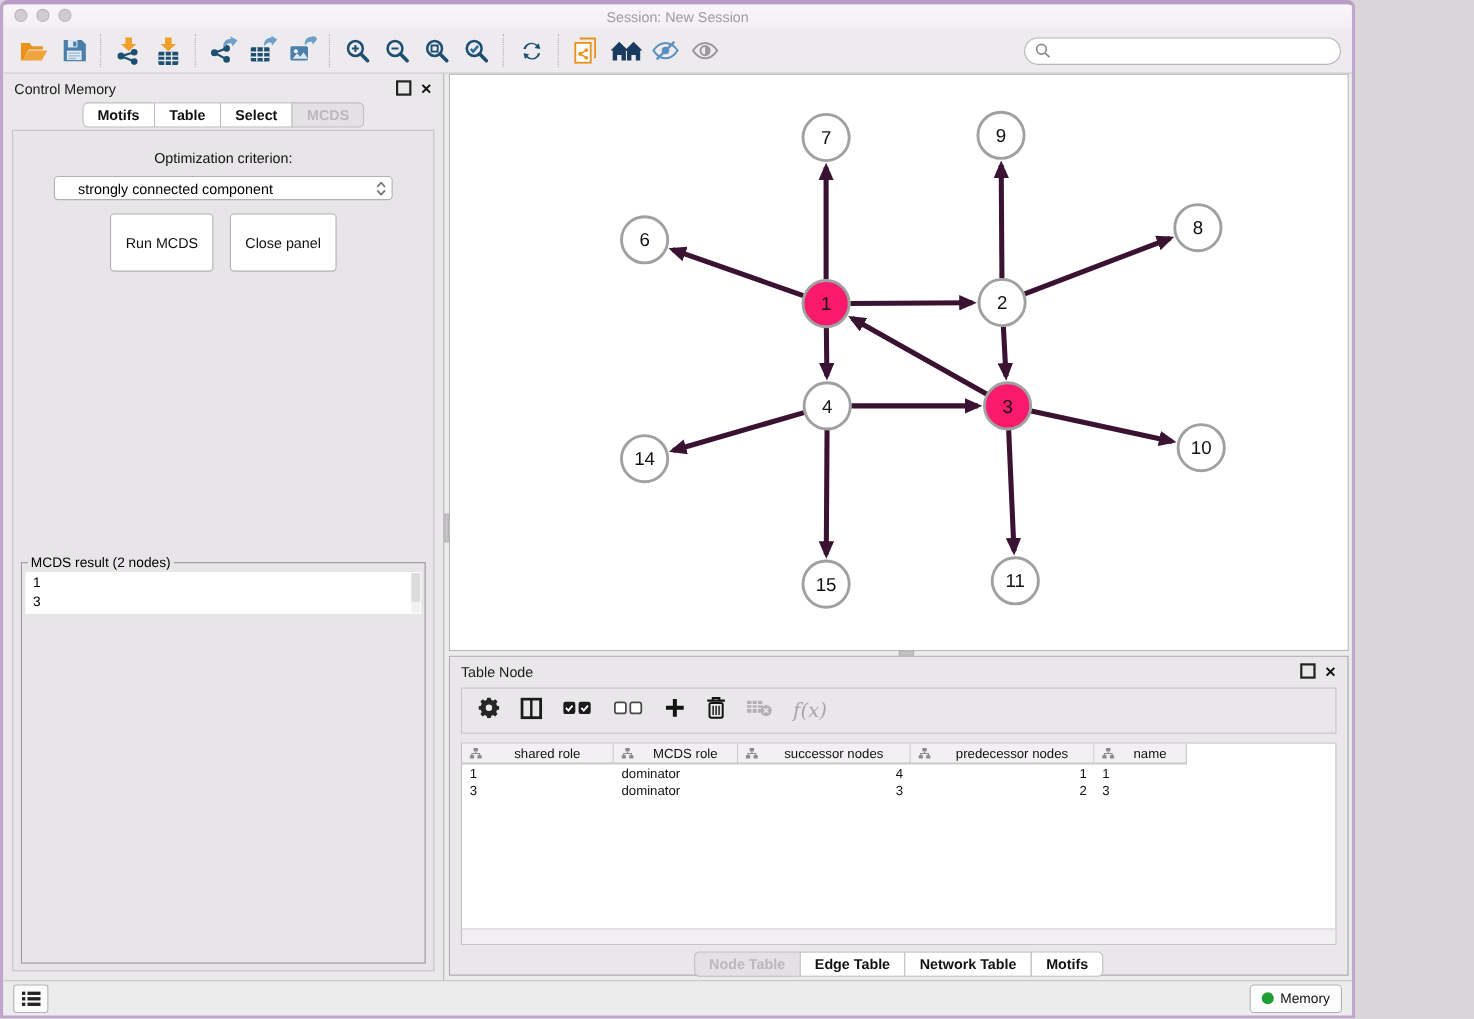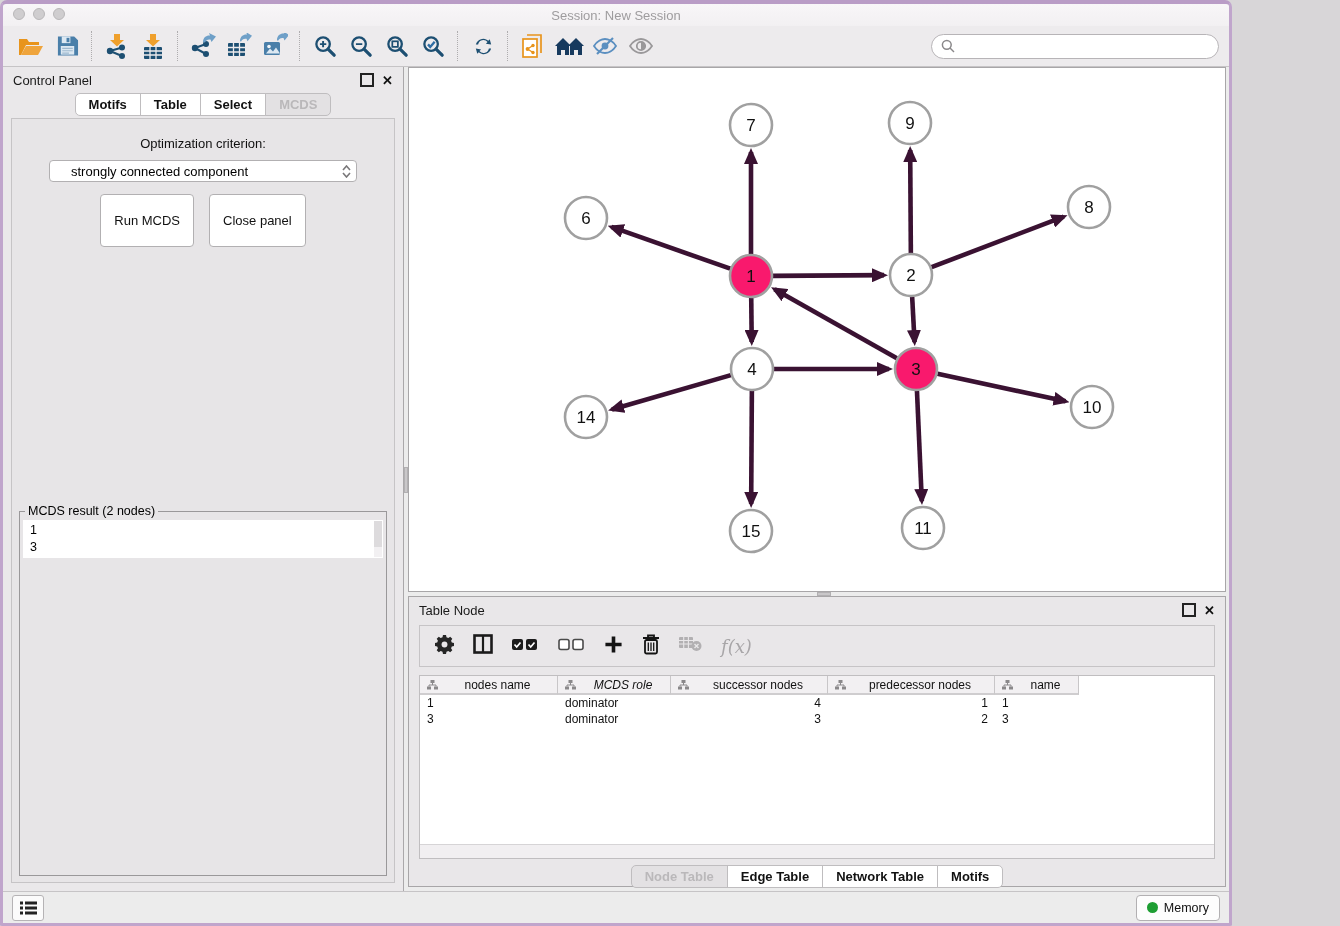--- a/index.html
+++ b/index.html
@@ -220,21 +220,21 @@
           <path d="M9 9l4 4" stroke="#8a888a" stroke-width="1.5"></path>
         </svg>
       <input value="" placeholder="" style="">
     </div>
   </div>
 
   <div class="main">
 
     <div class="control-panel">
       <div class="cp-header">
-        <span>Control Panel</span>
+        <span>Control Memory</span>
         <span class="winbtns">
           <span class="floatbtn"></span>
           <span class="closebtn"></span>
         </span>
       </div>
       <div class="cp-tabs" id="cp-tabs">
           <div class="tab">Motifs</div>
           <div class="tab">Table</div>
           <div class="tab">Select</div>
           <div class="tab selected">MCDS</div>
@@ -377,23 +377,23 @@
           <div class="t-head" id="t-head">
               <div class="t-hcell" style="width: 138px;">
                 <svg width="11" height="10" viewBox="0 0 11 10">
                   <path d="M5.5 3v2M2 6.5V5h7v1.5" stroke="#8a888a" fill="none"></path>
                   <g fill="#8a888a">
                     <rect x="3.5" width="4" height="3"></rect>
                     <rect y="6.5" width="4" height="3"></rect>
                     <rect x="7" y="6.5" width="4" height="3"></rect>
                   </g>
                 </svg>
-                <span>nodes name</span>
-              </div>
-              <div class="t-hcell" style="width: 113px; font-style: italic;">
+                <span>shared role</span>
+              </div>
+              <div class="t-hcell" style="width: 113px;">
                 <svg width="11" height="10" viewBox="0 0 11 10">
                   <path d="M5.5 3v2M2 6.5V5h7v1.5" stroke="#8a888a" fill="none"></path>
                   <g fill="#8a888a">
                     <rect x="3.5" width="4" height="3"></rect>
                     <rect y="6.5" width="4" height="3"></rect>
                     <rect x="7" y="6.5" width="4" height="3"></rect>
                   </g>
                 </svg>
                 <span>MCDS role</span>
               </div>

